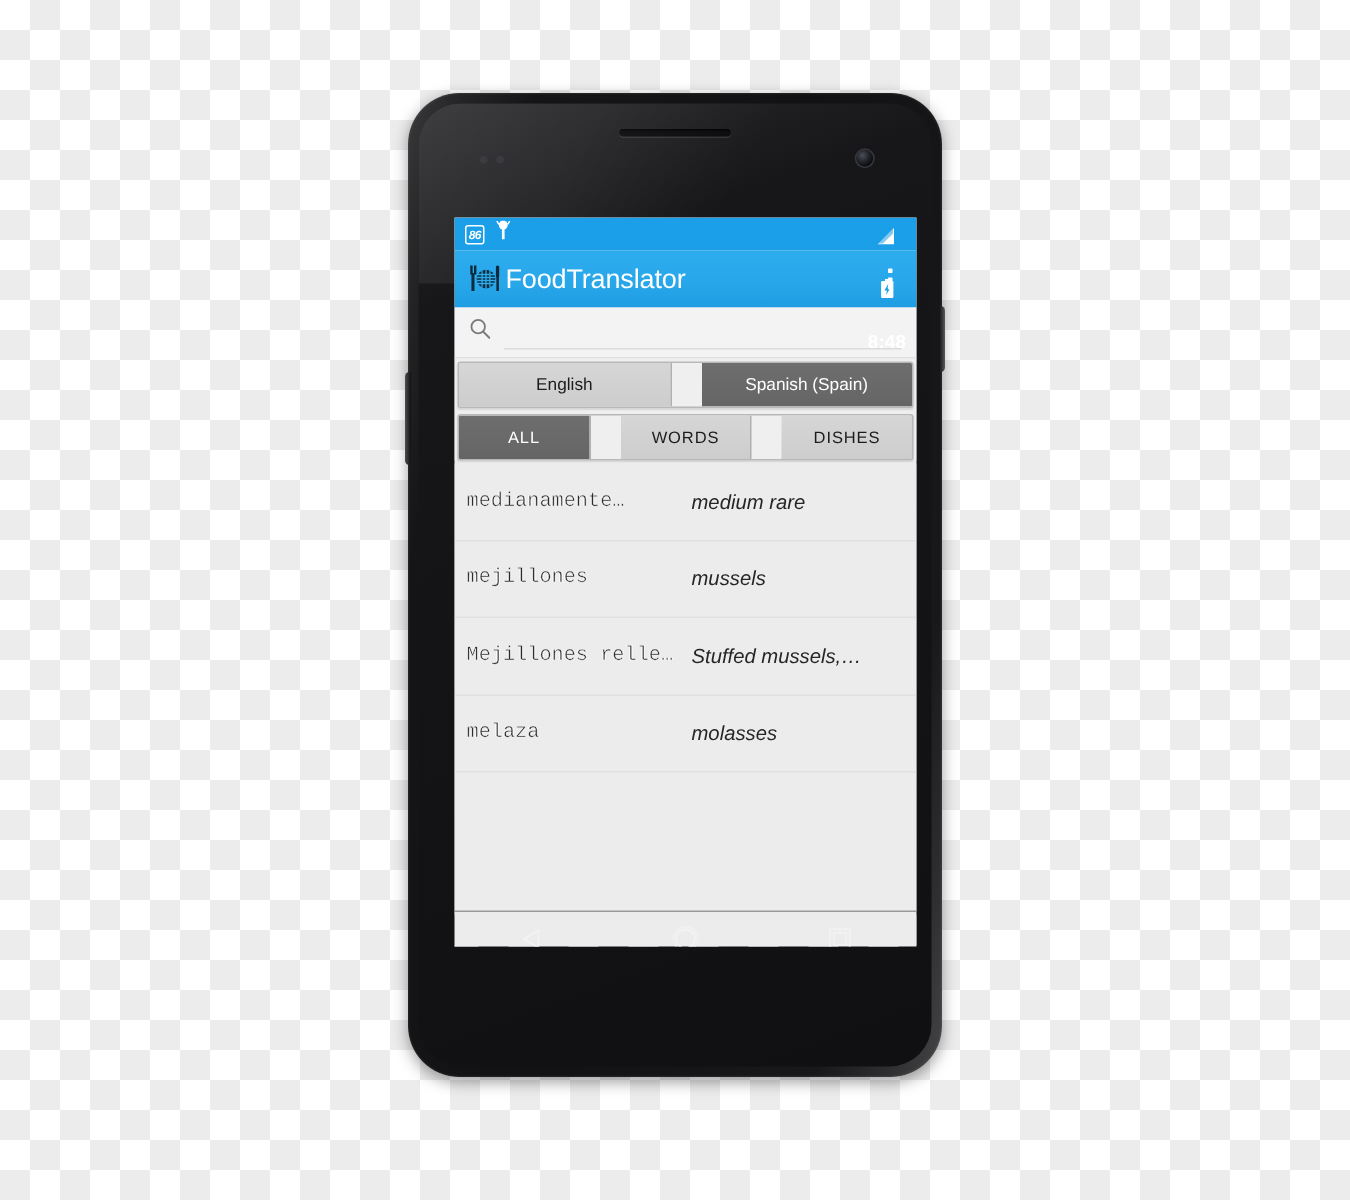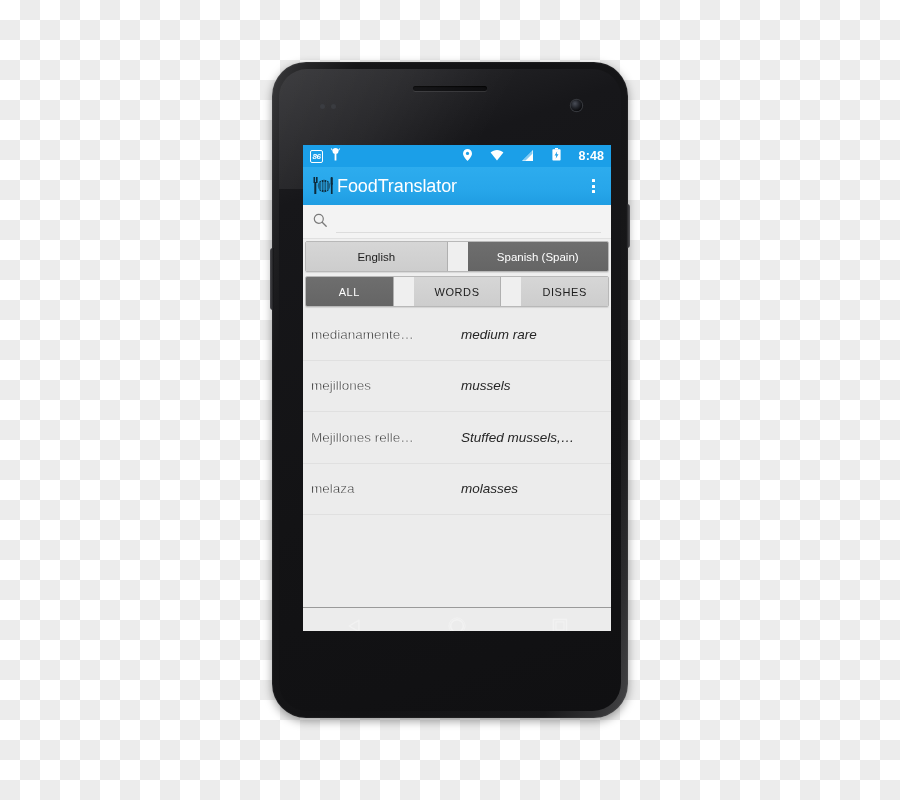--- a/index.html
+++ b/index.html
@@ -120,21 +120,21 @@
   
   .status-bar {
     height: 22px;
     background: #1b9fe8;
     display: flex;
     align-items: center;
     padding: 0 7px;
     color: #ffffff;
   }
   .status-left { display: flex; align-items: center; gap: 7px; font-style: italic; }
-  .status-right { margin-left: auto; display: flex; align-items: center; gap: 18px; }
+  .status-right { margin-left: auto; display: flex; align-items: center; gap: 18px; flex-direction: column; }
   .sb-badge {
     font-size: 8px;
     line-height: 9px;
     font-weight: bold;
     padding: 1px 1.5px;
     border: 1.2px solid #ffffff;
     border-radius: 2px;
     letter-spacing: -0.4px;
     color: #ffffff;
   }
@@ -251,21 +251,21 @@
     display: flex;
     align-items: center;
     padding: 0 8px;
     border-bottom: 1px solid #e0e0e0;
     box-sizing: border-box;
     cursor: pointer;
   }
   .term {
     width: 150px;
     flex: 0 0 150px;
-    font-family: Liberation Sans, sans-serif;
+    font-family: Liberation Mono, monospace;
     font-size: 13.5px;
     color: #2b2b2b;
     -webkit-text-stroke: 0.35px #f0f0f0;
     text-shadow: 0.5px 0 0 #ffffff, -0.5px 0 0 #ffffff;
     white-space: nowrap;
     overflow: hidden;
   }
   .translation {
     flex: 1;
     font-style: italic;

